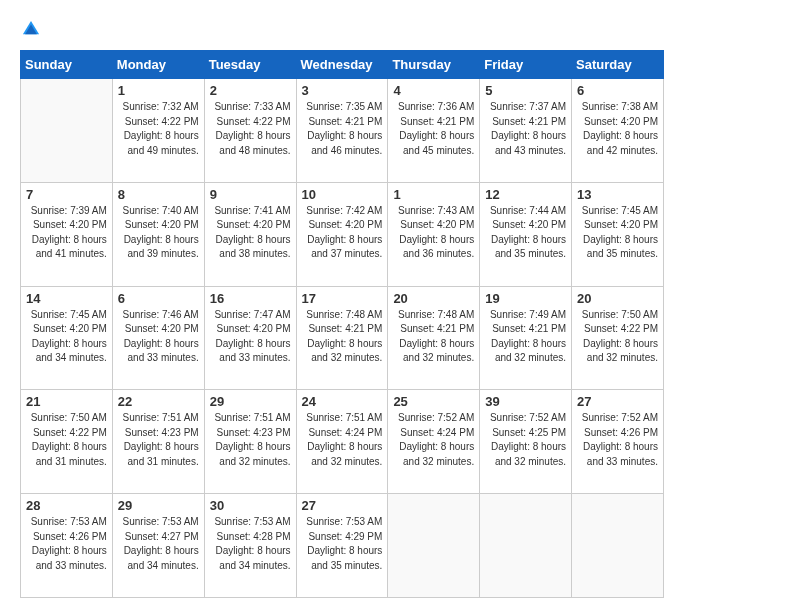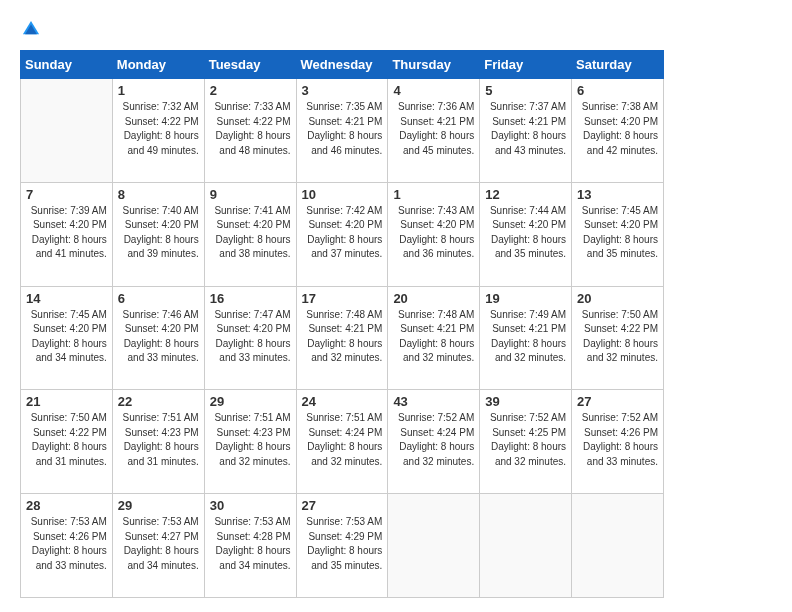--- a/index.html
+++ b/index.html
@@ -225,21 +225,21 @@
           </td>
           <td>
             <span class="day-number">29</span>
             <div class="day-info">Sunrise: 7:51 AM<br>Sunset: 4:23 PM<br>Daylight: 8 hours<br>and 32 minutes.</div>
           </td>
           <td>
             <span class="day-number">24</span>
             <div class="day-info">Sunrise: 7:51 AM<br>Sunset: 4:24 PM<br>Daylight: 8 hours<br>and 32 minutes.</div>
           </td>
           <td>
-            <span class="day-number">43</span>
+            <span class="day-number">25</span>
             <div class="day-info">Sunrise: 7:52 AM<br>Sunset: 4:24 PM<br>Daylight: 8 hours<br>and 32 minutes.</div>
           </td>
           <td>
             <span class="day-number">39</span>
             <div class="day-info">Sunrise: 7:52 AM<br>Sunset: 4:25 PM<br>Daylight: 8 hours<br>and 32 minutes.</div>
           </td>
           <td>
             <span class="day-number">27</span>
             <div class="day-info">Sunrise: 7:52 AM<br>Sunset: 4:26 PM<br>Daylight: 8 hours<br>and 33 minutes.</div>
           </td>

